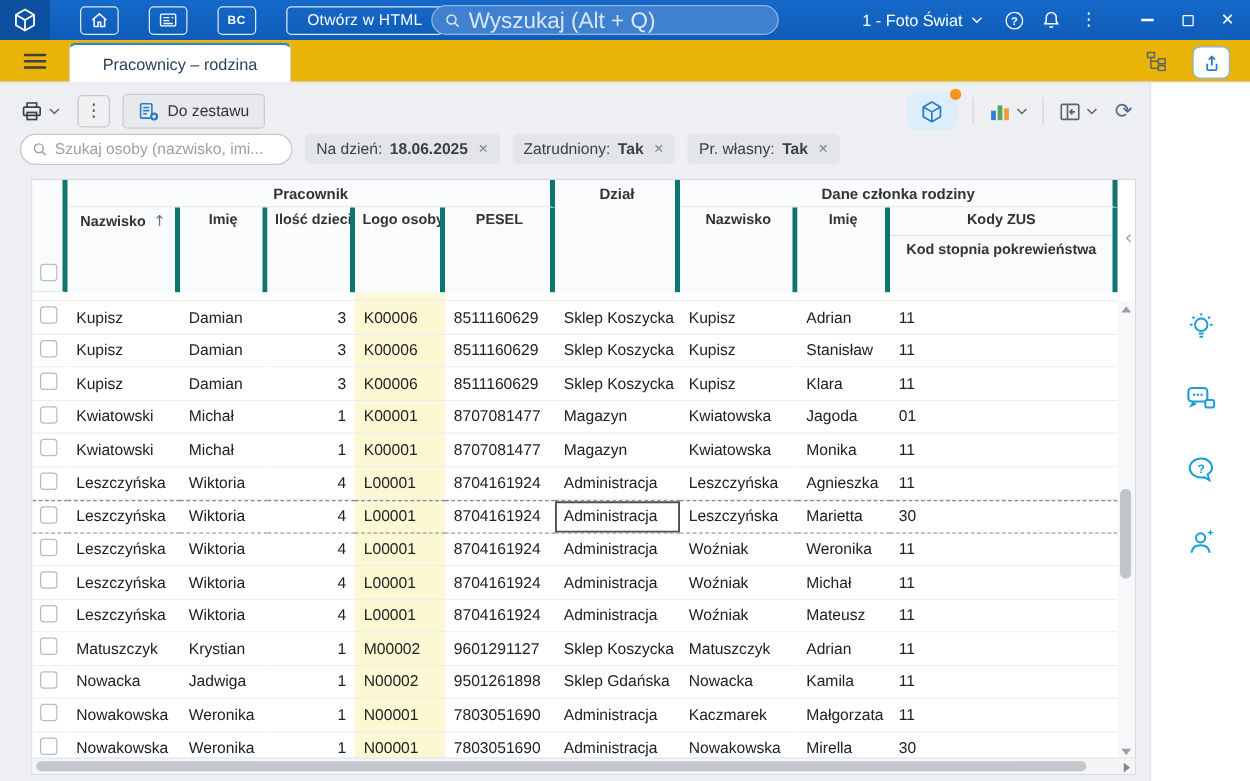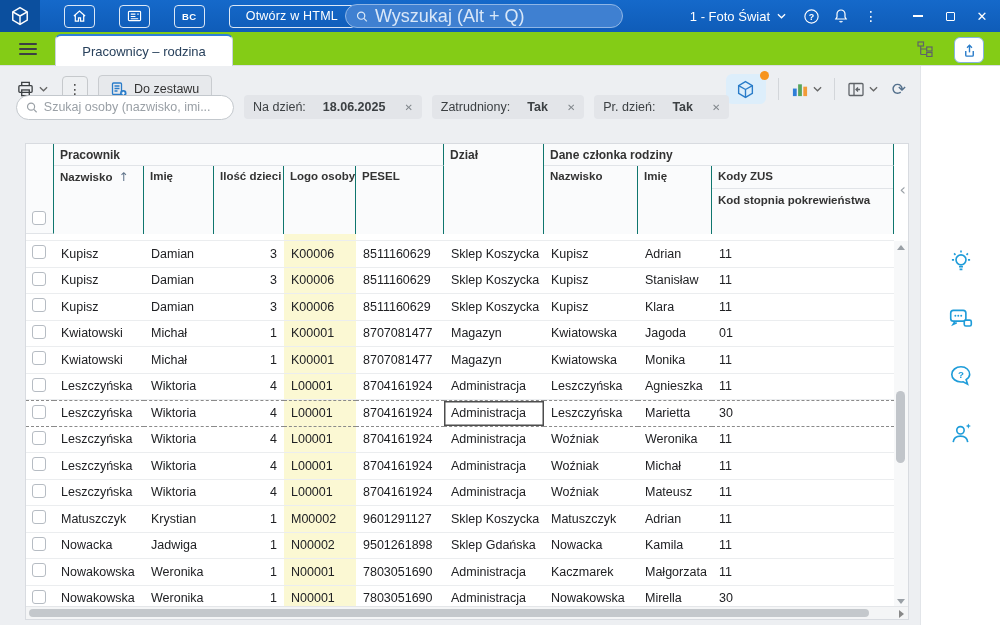--- a/index.html
+++ b/index.html
@@ -23,21 +23,21 @@
   .tb-right { position:absolute; right:0; top:0; height:32px; display:flex; align-items:center; }
   .company { font-size:13px; display:flex; gap:7px; align-items:center; margin-right:10px; cursor:pointer; white-space:nowrap; }
   .tb-icon { width:30px; height:32px; display:flex; align-items:center; justify-content:center; cursor:pointer; font-size:14px; }
   .win-btn { width:32px; height:32px; display:flex; align-items:center; justify-content:center; cursor:pointer; font-size:13px; }
   .win-btn:last-child { margin-right:2px; }
   .min-bar { width:10px; height:1.5px; background:#fff; display:block; }
   .max-box { width:9px; height:9px; border:1.4px solid #fff; display:block; border-radius:1px; }
   .win-group { margin-left:16px; display:flex; }
 
   
-  .tabbar { position:absolute; top:32px; left:0; width:1000px; height:34px; background:#84cc16; border-bottom:1px solid #d9dde2; }
+  .tabbar { position:absolute; top:32px; left:0; width:1000px; height:34px; background:#eab308; border-bottom:1px solid #d9dde2; }
   .hamburger { position:absolute; left:19px; top:11px; width:18px; height:12px; display:flex; flex-direction:column; justify-content:space-between; cursor:pointer; }
   .hamburger span { display:block; height:2px; background:#3c4043; border-radius:1px; }
   .tab { position:absolute; left:55px; top:2px; height:32px; width:178px; background:#fff; border:1px solid #c9d3dd; border-bottom:none;
     border-top:2px solid #2f80d8; border-radius:6px 6px 0 0; display:flex; align-items:center; justify-content:center;
     font-size:13px; color:#28415c; cursor:pointer; }
   .tab-tree { position:absolute; right:66px; top:8px; cursor:pointer; }
   .share-btn { position:absolute; right:16px; top:5px; width:30px; height:26px; border:1.5px solid #86b3e0; border-radius:6px;
     display:flex; align-items:center; justify-content:center; background:#fff; cursor:pointer; }
 
   
@@ -49,34 +49,34 @@
   .kebab-btn { width:26px; height:26px; border:1px solid #c6c9cc; border-radius:4px; background:#eef0f2;
     display:flex; align-items:center; justify-content:center; font-size:14px; color:#444; cursor:pointer; margin-right:10px; }
   .dozestaw { height:28px; background:#e7e9ec; border:1px solid #c9ccd0; border-radius:4px; display:flex; align-items:center;
     gap:7px; padding:0 12px; font-size:12.5px; color:#333; cursor:pointer; }
   .tb-spacer { margin-left:auto; }
   .views-pill { position:relative; width:40px; height:30px; background:#ddeefb; border-radius:6px; display:flex; align-items:center; justify-content:center; cursor:pointer; }
   .notif-dot { position:absolute; top:-3px; right:-3px; width:9px; height:9px; background:#f7941e; border-radius:50%; }
   .tdiv { width:1px; height:22px; background:#d3d6da; margin:0 12px; }
   .refresh-btn { font-size:17px; color:#54708c; cursor:pointer; margin-left:14px; }
 
-  .filterbar { position:absolute; top:28px; left:16px; height:26px; display:flex; gap:10px; align-items:center; }
+  .filterbar { position:absolute; top:40px; left:16px; height:26px; display:flex; gap:10px; align-items:center; }
   .f-search { width:218px; height:25px; border:1px solid #c3c8cd; border-radius:13px; background:#fff; display:flex; align-items:center; padding:0 9px; gap:6px; }
   .f-search input { border:none; outline:none; font-size:12.5px; width:100%; font-family:inherit; color:#333; background:transparent; }
   .f-search input::placeholder { color:#9aa0a6; opacity:1; }
-  .chip { height:24px; background:#e3e5e9; border-radius:4px; display:flex; align-items:center; padding:0 9px; gap:17px; font-size:12.5px; color:#3c4043; white-space:nowrap; }
+  .chip { height:24px; background:#e3e5e9; border-radius:4px; display:flex; align-items:center; padding:0 9px; gap:6px; font-size:12.5px; color:#3c4043; white-space:nowrap; }
   .chip b { font-weight:700; }
   .chip .x { color:#80868b; font-size:10px; cursor:pointer; padding-left:2px; }
 
   
   .grid { position:absolute; left:25px; top:77px; width:884px; height:477px; background:#fff; border:1px solid #d8dbe0; }
   table.gtable { border-collapse:separate; border-spacing:0; table-layout:fixed; width:868px; }
   .ghead { border-bottom:1px solid #d5d8dc; }
-  .ghead th { background:#fafbfc; font-size:11.5px; font-weight:700; color:#333; text-align:left;
-    padding:4px 3px 0 6px; border-right:1px solid #0f766e; vertical-align:top; overflow:hidden; white-space:nowrap; }
+  .ghead th { background:#fafbfc; font-size:11.5px; font-weight:700; color:#333; text-align:center;
+    padding:4px 3px 0 6px; border-right:4px solid #0f766e; vertical-align:top; overflow:hidden; white-space:nowrap; }
   .grow th { height:22px; border-bottom:1px solid #e1e4e8; font-size:12px; }
   .grow th.gtop { border-bottom:none; }
   .crow th { height:68px; }
   .cb-head { position:relative; }
   .cb { width:14px; height:14px; border:1px solid #b6bcc3; border-radius:3px; background:#fff; display:inline-block; cursor:pointer; }
   .cb-head .cb { position:absolute; left:6px; bottom:8px; }
   .sort { color:#5f7389; font-weight:400; font-size:12px; margin-left:6px; }
   th.kody { padding:0; }
   .kody-label { padding:4px 6px; border-bottom:1px solid #e1e4e8; height:23px; }
   .kody-sub { padding:5px 6px; }
@@ -269,21 +269,21 @@
         <span>Na dzień:</span>
         <b>18.06.2025</b>
         <span class="x glyph">✕</span>
       </div>
       <div class="chip">
         <span>Zatrudniony:</span>
         <b>Tak</b>
         <span class="x glyph">✕</span>
       </div>
       <div class="chip">
-        <span>Pr. dzień:</span>
+        <span>Pr. własny:</span>
         <b>Tak</b>
         <span class="x glyph">✕</span>
       </div>
     </div>
 
     <div class="grid">
       <table class="gtable ghead">
         <colgroup>
           <col style="width:28px">
             <col style="width:90px">

